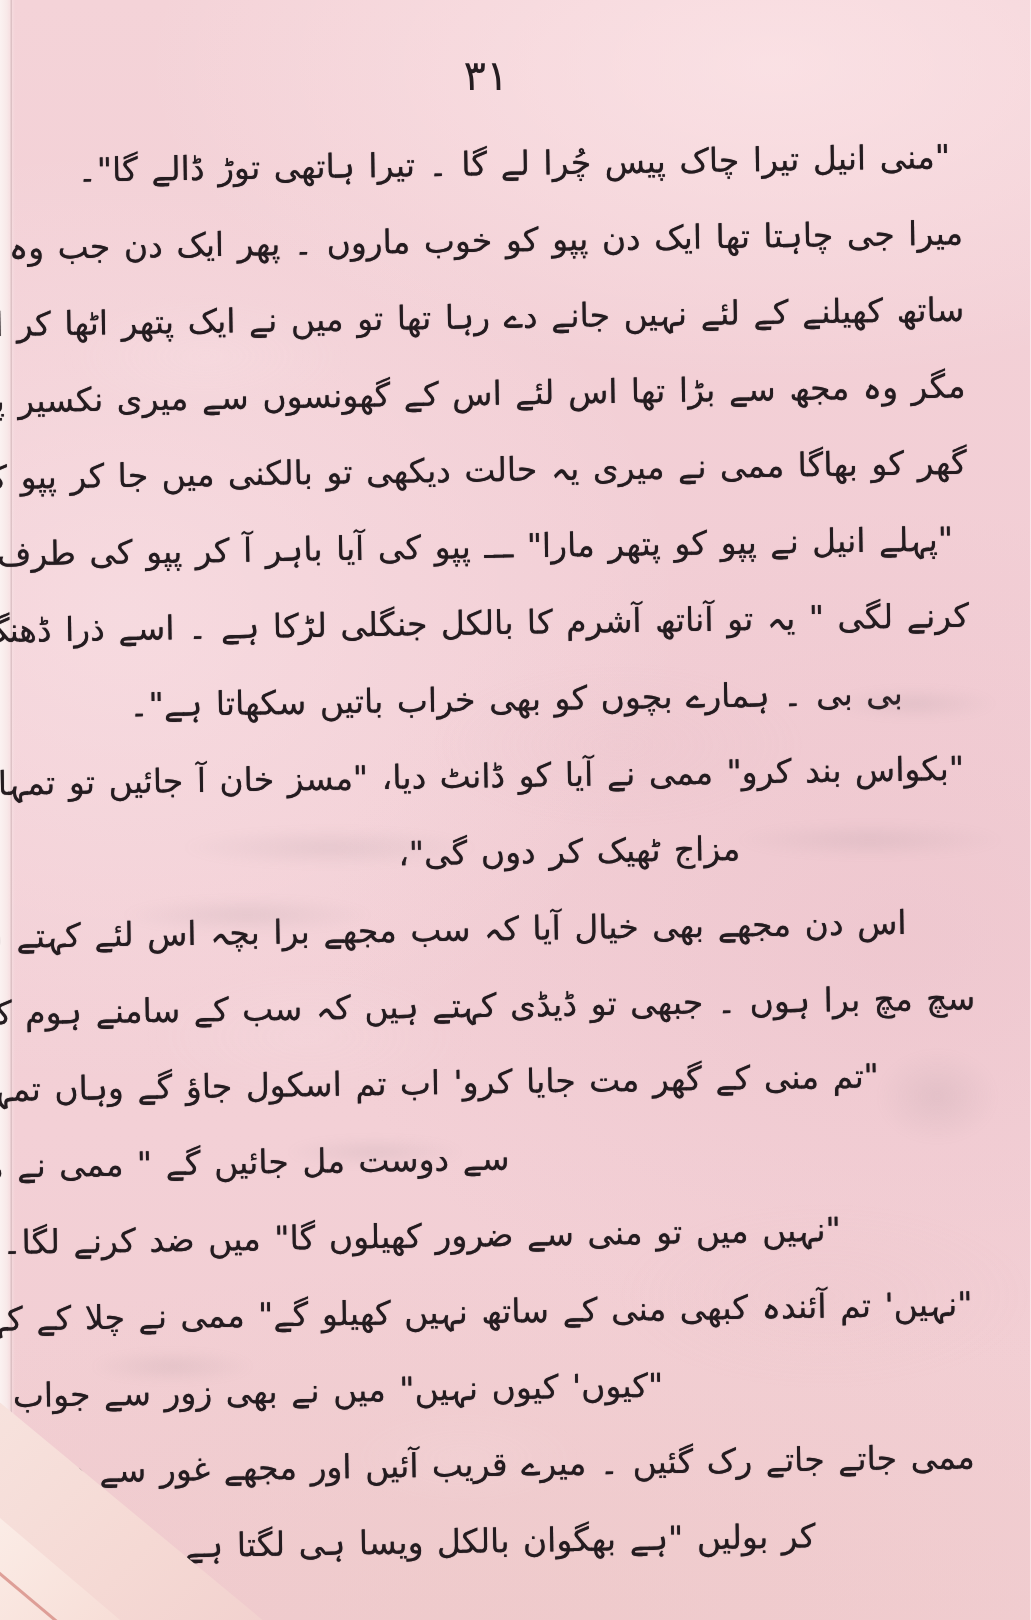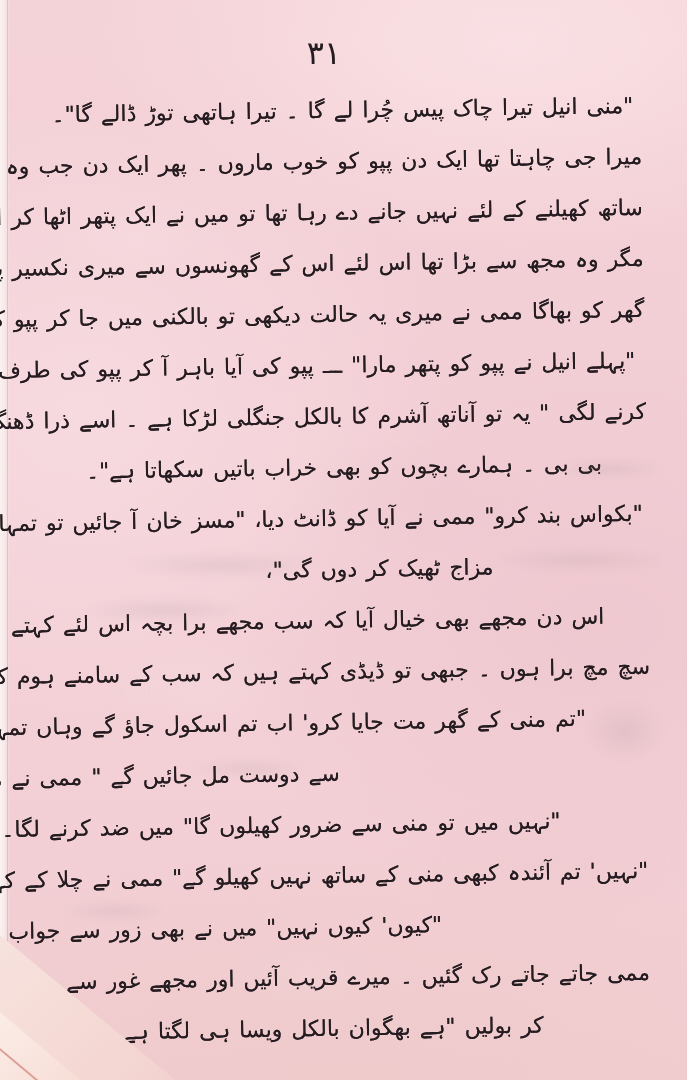--- a/index.html
+++ b/index.html
@@ -22,21 +22,21 @@
       radial-gradient(160px 70px at 30% 64%, rgba(255,255,255,.16), transparent 70%),
       radial-gradient(200px 90px at 80% 80%, rgba(224,180,186,.18), transparent 70%),
       radial-gradient(120px 50px at 45% 90%, rgba(255,255,255,.14), transparent 70%);
   }
   
   .page-edge-left{position:absolute;left:0;top:0;bottom:0;width:10px;
     background:linear-gradient(90deg,#fbf2f1 0%,#f8e9e9 45%,rgba(248,233,233,0) 100%);}
   .page-edge-line{position:absolute;left:7px;top:0;bottom:0;width:1px;background:rgba(190,160,165,.45);}
   
   .page-number{position:absolute;top:34px;left:284px;width:80px;text-align:center;
-    font-size:32px;color:#241c20;letter-spacing:2px;}
+    font-size:28px;color:#241c20;letter-spacing:2px;}
   
   .text-block{position:absolute;top:84px;left:60px;right:40px;
     transform:rotate(-0.9deg);transform-origin:55% 40%;}
   .text-line{height:51px;line-height:51px;direction:rtl;text-align:right;
     white-space:nowrap;overflow:visible;
     font-size:22px;color:#241c20;word-spacing:2px;
     text-shadow:0 0 .5px rgba(36,28,32,.85);}
   
   .ghost{position:absolute;border-radius:12px;filter:blur(3px);opacity:.5;pointer-events:none;
     background:radial-gradient(closest-side, rgba(150,132,140,.30), rgba(150,132,140,0));}

